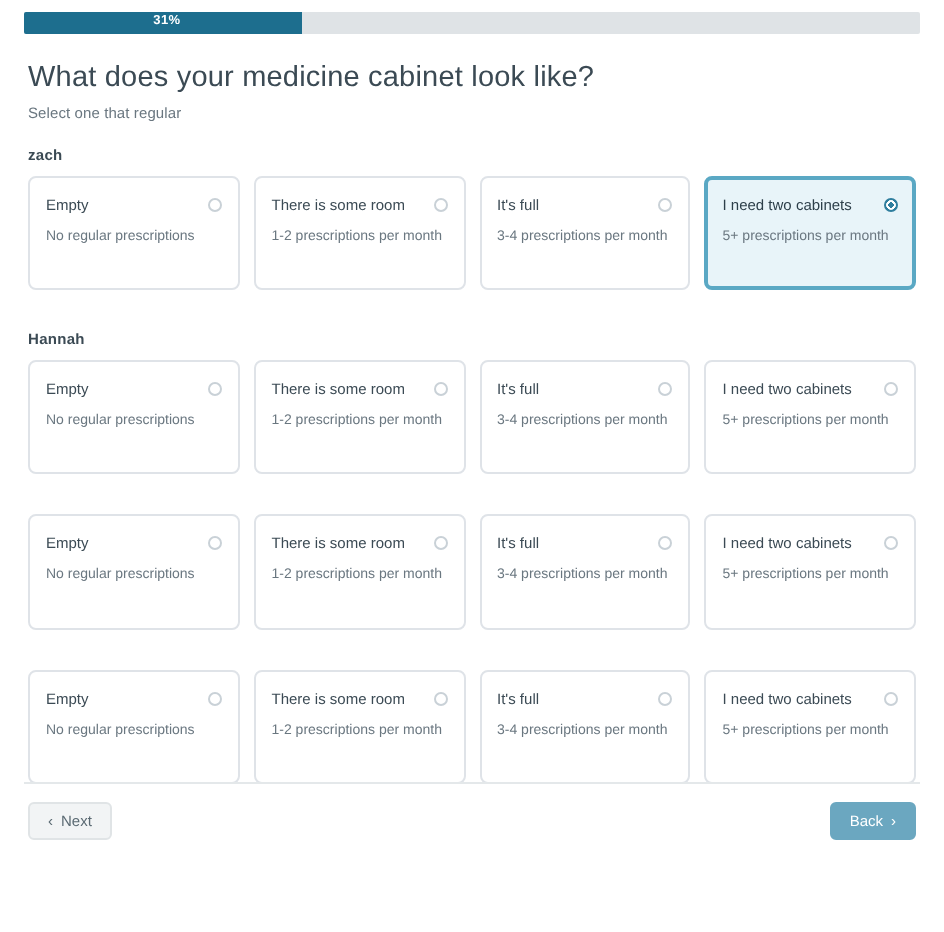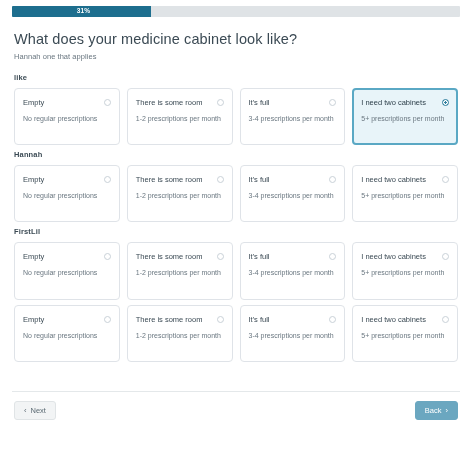--- a/index.html
+++ b/index.html
@@ -60,21 +60,21 @@
     letter-spacing: .05px;
   }
 
   
   .body {
     flex: 1 1 auto;
     padding: 0 14px;
     overflow: hidden;
   }
 
-  .group { margin-top: 5px; }
+  .group { margin-top: 20px; }
   .group:first-child { margin-top: 12px; }
 
   .group-label {
     font-size: 7.5px;
     font-weight: bold;
     color: #3b4a54;
     margin-bottom: 6px;
     letter-spacing: .15px;
   }
 
@@ -178,27 +178,27 @@
   <div class="progress-wrap">
     <div class="progress-track">
       <div class="progress-fill">
         <span class="progress-label">31%</span>
       </div>
     </div>
   </div>
 
   <div class="header">
     <div class="title">What does your medicine cabinet look like?</div>
-    <div class="subtitle">Hannah one that applies</div>
+    <div class="subtitle">Select one that regular</div>
   </div>
 
   <div class="body">
 
     <div class="group">
-      <div class="group-label">like</div>
+      <div class="group-label">zach</div>
       <div class="cards">
         <div class="card">
           <div class="card-head">
             <div class="card-title">Empty</div>
             <span class="radio"></span>
           </div>
           <div class="card-desc">No regular prescriptions</div>
         </div>
         <div class="card">
           <div class="card-head">
@@ -252,21 +252,20 @@
           <div class="card-head">
             <div class="card-title">I need two cabinets</div>
             <span class="radio"></span>
           </div>
           <div class="card-desc">5+ prescriptions per month</div>
         </div>
       </div>
     </div>
 
     <div class="group">
-      <div class="group-label">FirstLil</div>
       <div class="cards">
         <div class="card">
           <div class="card-head">
             <div class="card-title">Empty</div>
             <span class="radio"></span>
           </div>
           <div class="card-desc">No regular prescriptions</div>
         </div>
         <div class="card">
           <div class="card-head">

